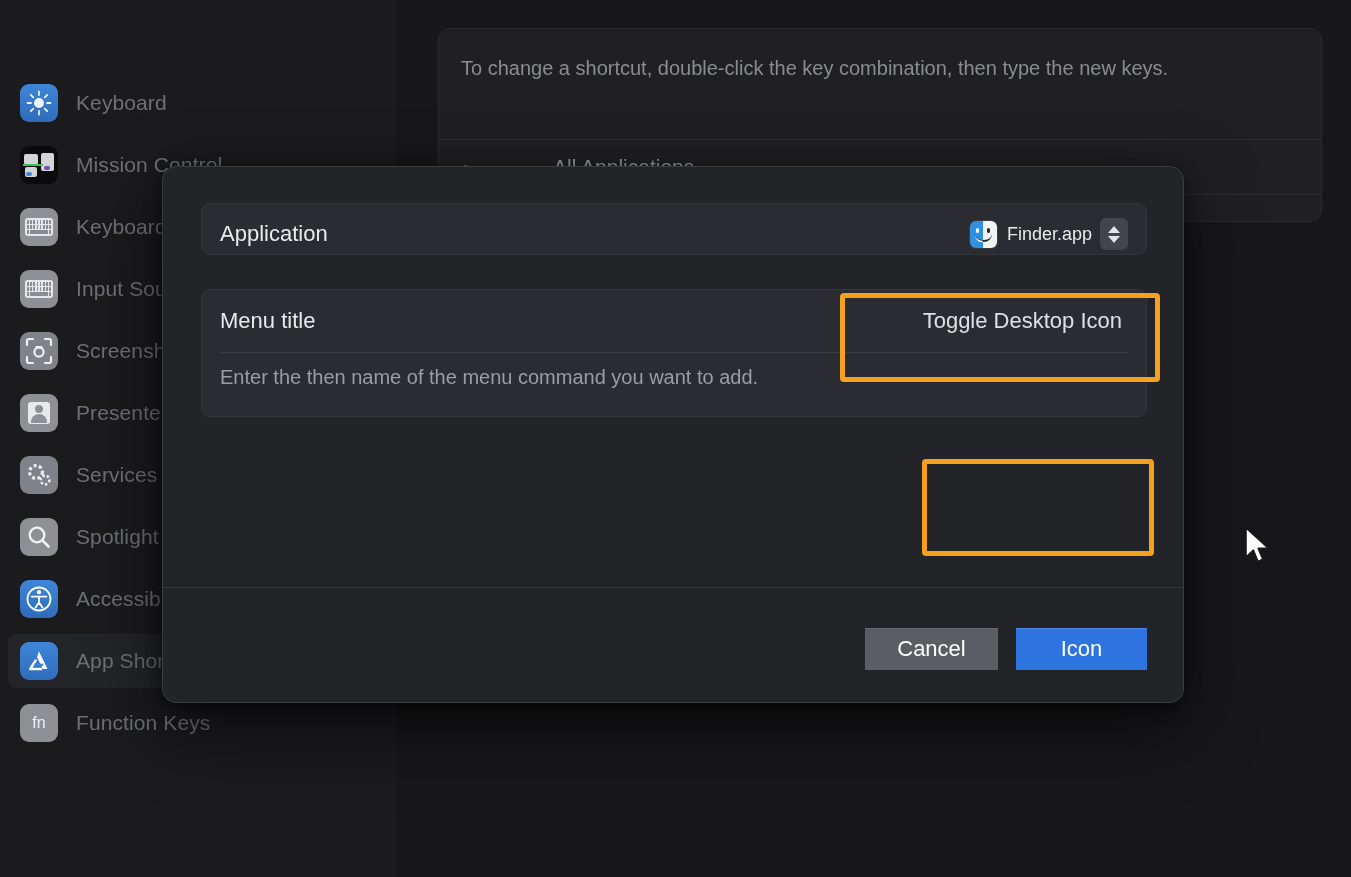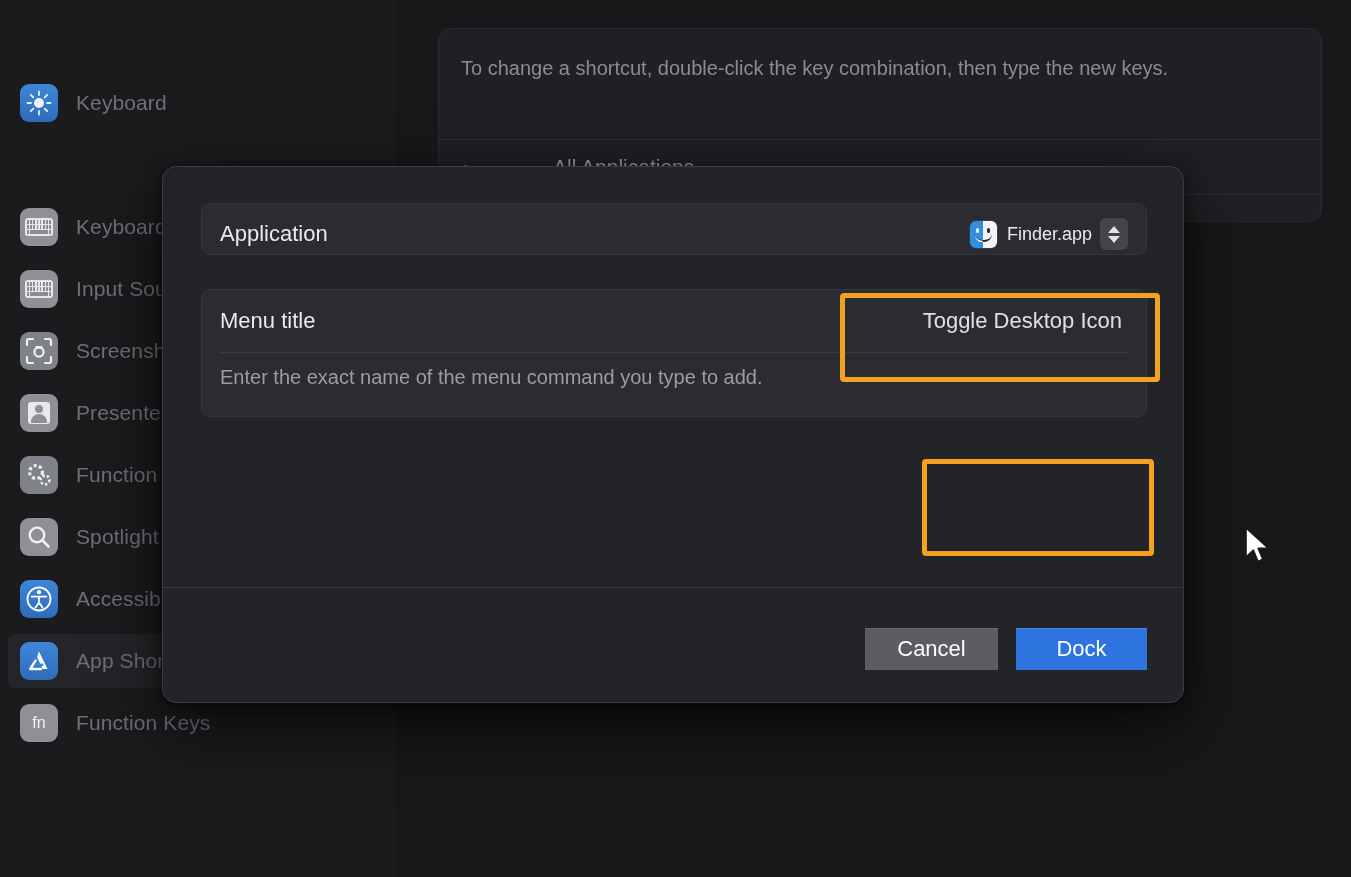--- a/index.html
+++ b/index.html
@@ -229,20 +229,31 @@
             <line x1="4.8" y1="4.8" x2="7.3" y2="7.3"></line>
               <line x1="18.7" y1="18.7" x2="21.2" y2="21.2"></line>
             <line x1="21.2" y1="4.8" x2="18.7" y2="7.3"></line>
               <line x1="7.3" y1="18.7" x2="4.8" y2="21.2"></line>
           </g>
         </svg>
       </span>
       <span class="sb-label">Keyboard</span>
     </div>
 
+    <div class="sb-item" style="top:138px">
+      <span class="sb-icon ic-mission">
+        <span class="win" style="left:4px;  top:8px;  width:14px; height:11px;"></span>
+        <span class="win" style="left:21px; top:7px;  width:13px; height:18px;"></span>
+        <span class="win" style="left:5px;  top:21px; width:12px; height:10px;"></span>
+        <span class="bar" style="left:3px;  top:18px; width:20px;"></span>
+        <span class="win" style="left:6px;  top:26px; width:6px;  height:4px; background:#3f86d8;"></span>
+        <span class="win" style="left:24px; top:20px; width:6px;  height:4px; background:#7a49b8;"></span>
+      </span>
+      <span class="sb-label">Mission Control</span>
+    </div>
 
     <div class="sb-item" style="top:200px">
       <span class="sb-icon ic-kb">
         <span class="pad">
           <i></i>
             <i></i>
             <i></i>
             <i></i>
             <i></i>
             <i></i>
@@ -318,21 +329,21 @@
       <span class="sb-icon ic-services">
         <svg width="30" height="30" viewBox="0 0 30 30" aria-hidden="true">
           <g fill="#ecedef">
             <circle cx="12" cy="12" r="6.4" fill="none" stroke="#ecedef" stroke-width="3.2" stroke-dasharray="3 2.4"></circle>
             <circle cx="12" cy="12" r="2.2" fill="#7f8288"></circle>
             <circle cx="21" cy="20" r="4.4" fill="none" stroke="#ecedef" stroke-width="2.6" stroke-dasharray="2.4 2"></circle>
             <circle cx="21" cy="20" r="1.6" fill="#7f8288"></circle>
           </g>
         </svg>
       </span>
-      <span class="sb-label">Function</span>
+      <span class="sb-label">Services</span>
     </div>
 
     <div class="sb-item" style="top:510px">
       <span class="sb-icon ic-spotlight">
         <svg width="28" height="28" viewBox="0 0 28 28" aria-hidden="true">
           <circle cx="12" cy="12" r="7.3" fill="none" stroke="#f0f1f3" stroke-width="2.3"></circle>
           <line x1="17.4" y1="17.4" x2="23.5" y2="23.5" stroke="#f0f1f3" stroke-width="2.6" stroke-linecap="round"></line>
         </svg>
       </span>
       <span class="sb-label">Spotlight</span>
@@ -407,28 +418,28 @@
     </div>
 
     <div class="group g2">
       <div class="row" style="top:0; height:62px;">
         <span class="row-label">Menu title</span>
         <span class="row-right">
           <span class="menu-value">Toggle Desktop Icon</span>
         </span>
       </div>
       <div class="divider"></div>
-      <div class="g2-hint">Enter the exact name of the menu command you type to add.</div>
+      <div class="g2-hint">Enter the then name of the menu command you want to add.</div>
     </div>
 
 
     <div class="dlg-divider"></div>
 
     <div class="btn btn-cancel">Cancel</div>
-    <div class="btn btn-done">Dock</div>
+    <div class="btn btn-done">Icon</div>
   </div>
 
   <div class="annot annot-menu"></div>
   <div class="annot annot-shortcut"></div>
 
   <div class="cursor">
     <svg width="30" height="42" viewBox="0 0 30 42" aria-hidden="true">
       <path d="M3 2 L3 31 L10.4 24.2 L15 35.5 L19.8 33.3 L15.2 22.4 L25 22 Z" fill="#ffffff" stroke="#1a1a1a" stroke-width="1.6" stroke-linejoin="round"></path>
     </svg>
   </div>

